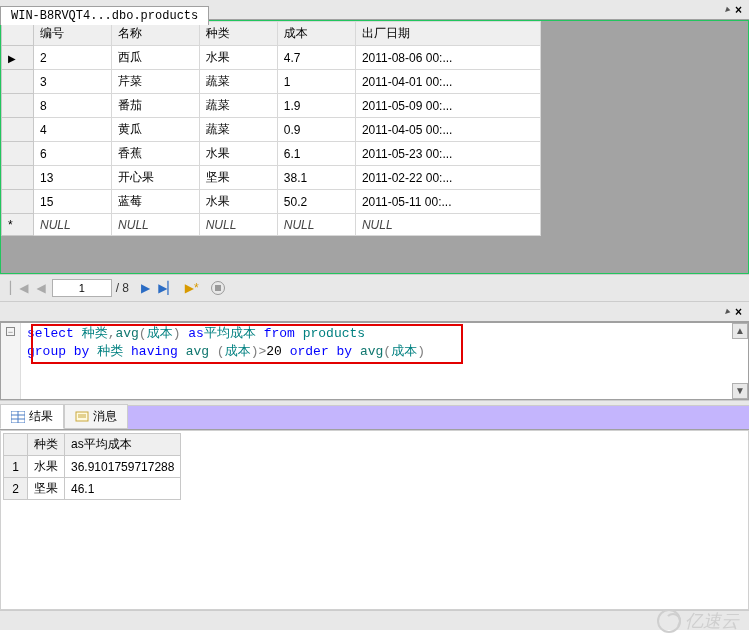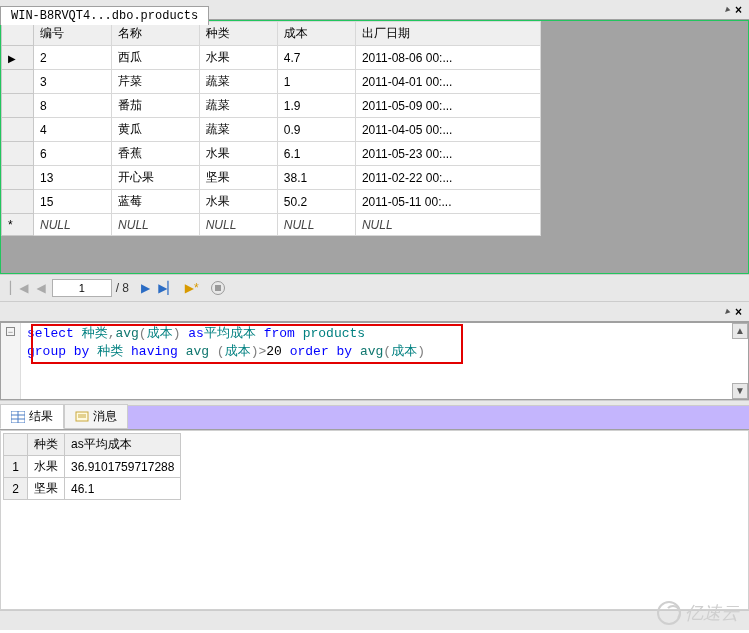--- a/index.html
+++ b/index.html
@@ -38,21 +38,21 @@
 .result-tabs { background: #c4b5fd; height: 24px; display: flex; align-items: flex-end; gap: 0; border-bottom: 1px solid #a0a0a0; }
 .result-tab { display: flex; align-items: center; gap: 4px; padding: 3px 10px; font-size: 12px; border: 1px solid #ccc; background: #f4f4f4; cursor: pointer; }
 .result-tab.active { background: #fff; border-bottom-color: #fff; }
 .rt-icon { width: 14px; height: 12px; display: inline-block; }
 .result-grid-panel { background: #fff; height: 180px; padding: 2px; border: 1px solid #d0d0d0; margin: 0; }
 .result-grid { border-collapse: collapse; }
 .result-grid th, .result-grid td { border: 1px solid #c8c8c8; padding: 2px 6px; text-align: left; height: 19px; font-weight: normal; font-size: 12px; background: #fff; }
 .result-grid th { background: #efefef; }
 .result-grid .row-num { background: #efefef; text-align: center; width: 24px; }
 .footer { height: 20px; background: #e8e8e8; border-top: 1px solid #ccc; }
-.watermark { position: absolute; right: 10px; bottom: 8px; font-size: 18px; color: #cfcfcf; font-style: italic; font-family: Arial; display: flex; align-items: center; gap: 4px; pointer-events: none; }
+.watermark { position: absolute; right: 10px; bottom: 0; font-size: 18px; color: #cfcfcf; font-style: italic; font-family: Arial; display: flex; align-items: center; gap: 4px; pointer-events: none; }
 .wm-circle { width: 24px; height: 24px; border: 2px solid #cfcfcf; border-radius: 50%; position: relative; }
 .wm-circle::after { content: ""; width: 12px; height: 12px; border: 2px solid #cfcfcf; border-radius: 50%; position: absolute; top: 2px; left: 6px; border-left-color: transparent; border-bottom-color: transparent; }
 .scroll-arrow { position: absolute; width: 16px; height: 16px; background: #e8e8e8; border: 1px solid #b0b0b0; font-size: 10px; text-align: center; line-height: 14px; color: #555; }
 </style>
 </head>
 <body>
 
 <div class="tab-bar">
   <div class="tab">WIN-B8RVQT4...dbo.products</div>
   <div class="tab-actions">

